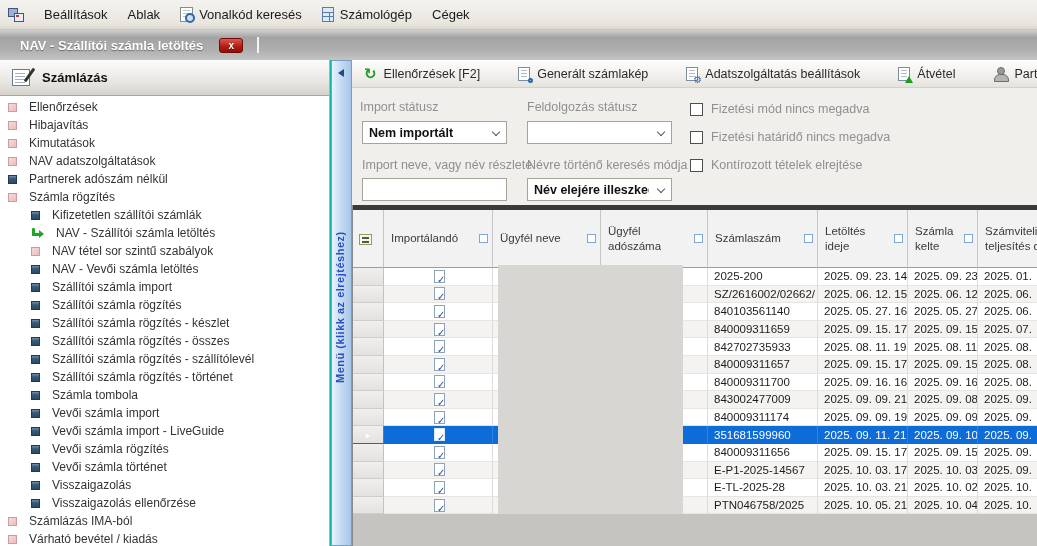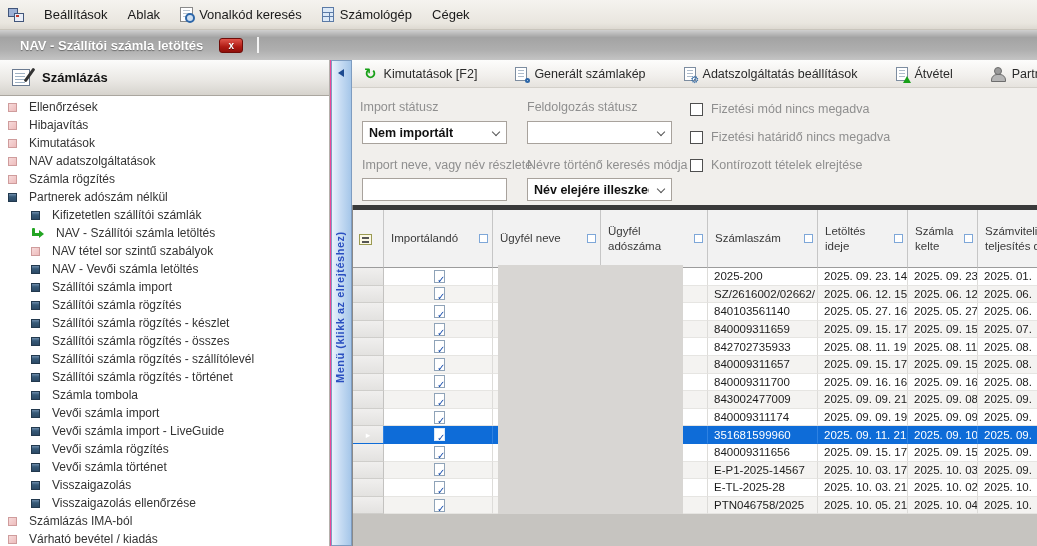--- a/index.html
+++ b/index.html
@@ -1,20 +1,20 @@
 <!DOCTYPE html>
 <html><head>
 <meta charset="utf-8">
 <style>
   html,body{margin:0;padding:0;background:#777;}
   *{box-sizing:border-box;}
   .app{
     position:relative;width:1037px;height:546px;overflow:hidden;
     font-family:"Liberation Sans","DejaVu Sans",sans-serif;
-    background:#ec4899;
+    background:#14b8a6;
   }
 
   
   .menubar{
     position:absolute;left:0;top:0;width:1037px;height:30px;
     background:linear-gradient(180deg,#f5f3ef 0%,#e9e6df 80%,#ddd9d1 100%);
     border-bottom:1px solid #c9c5bc;
     display:flex;align-items:center;padding-left:8px;
     font-size:13px;color:#1a1a1a;
   }
@@ -203,26 +203,26 @@
         </div>
         <div class="tree-item lvl0">
           <span class="ic sq pink"></span>
           <span>Kimutatások</span>
         </div>
         <div class="tree-item lvl0">
           <span class="ic sq pink"></span>
           <span>NAV adatszolgáltatások</span>
         </div>
         <div class="tree-item lvl0">
+          <span class="ic sq dark"></span>
+          <span>Partnerek adószám nélkül</span>
+        </div>
+        <div class="tree-item lvl0">
           <span class="ic sq pink"></span>
           <span>Számla rögzítés</span>
-        </div>
-        <div class="tree-item lvl0">
-          <span class="ic sq dark"></span>
-          <span>Partnerek adószám nélkül</span>
         </div>
         <div class="tree-item lvl1">
           <span class="ic sq dark"></span>
           <span>Kifizetetlen szállítói számlák</span>
         </div>
         <div class="tree-item lvl1">
           <span class="ic ico-goarrow">
             <span class="tip"></span>
           </span>
           <span>NAV - Szállítói számla letöltés</span>
@@ -301,21 +301,21 @@
   <div class="menustrip">
     <span class="arrow"></span>
     <span class="vtext">Menü (klikk az elrejtéshez)</span>
   </div>
 
   <div class="main">
 
     <div class="toolbar" id="toolbar">
         <span class="tb-btn">
           <span class="ico-refresh">↻</span>
-          <span>Kimutatások [F2]</span>
+          <span>Ellenőrzések [F2]</span>
         </span>
         <span class="tb-btn">
           <span class="mini-doc">
             <span class="mag"></span>
           </span>
           <span>Generált számlakép</span>
         </span>
         <span class="tb-btn">
           <span class="mini-doc">
             <span class="gear">⚙</span>

